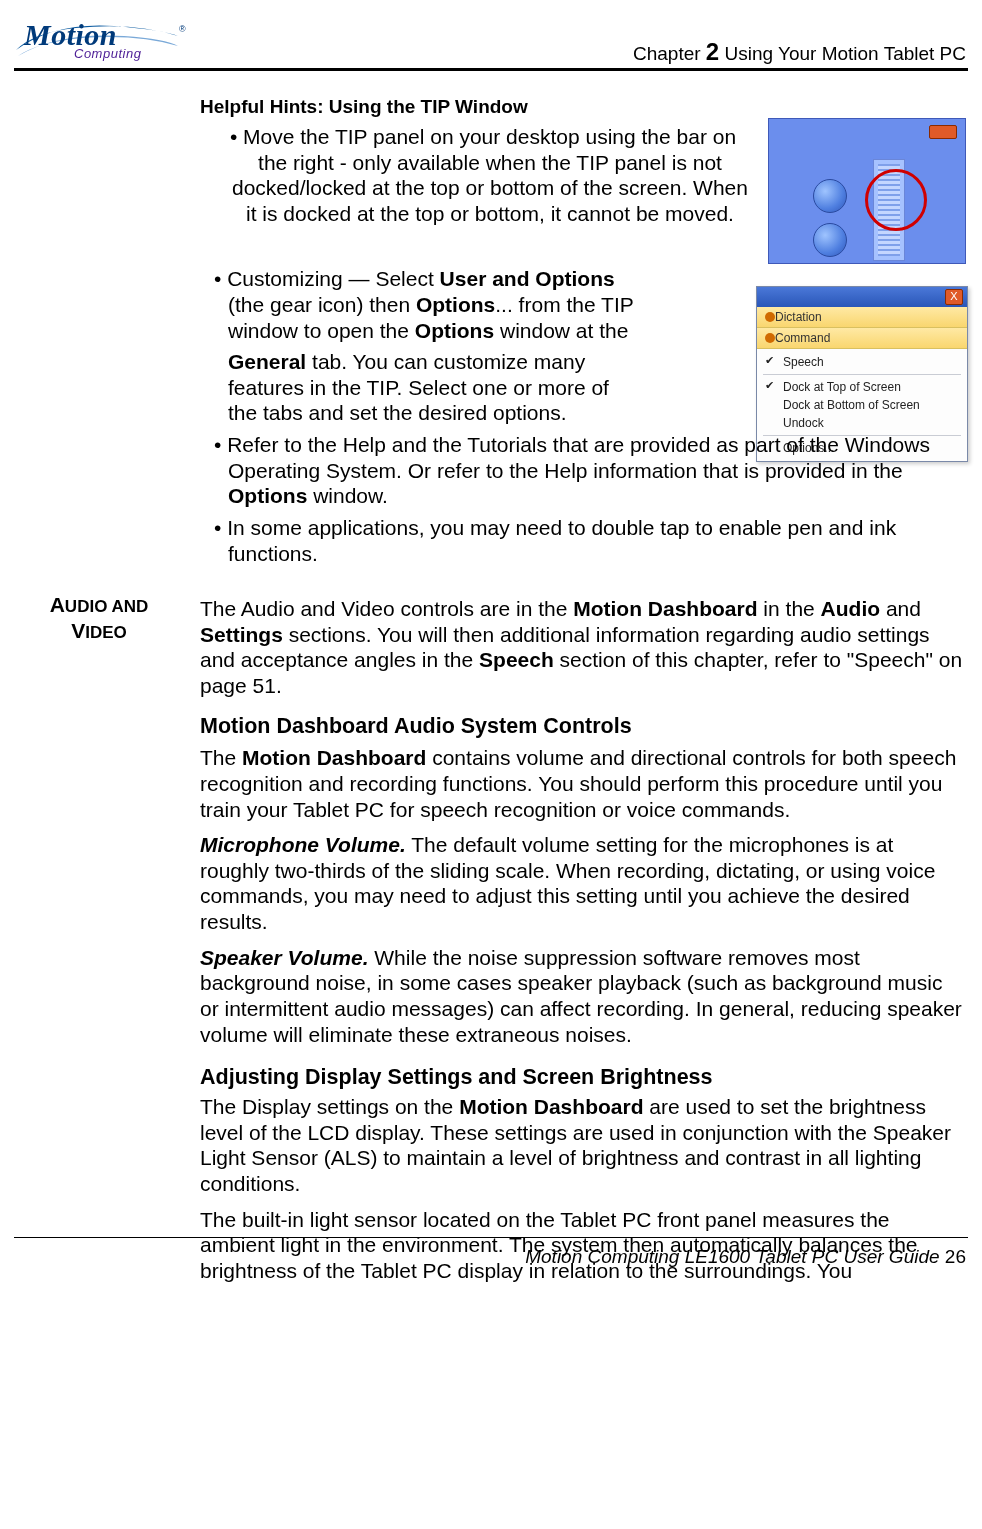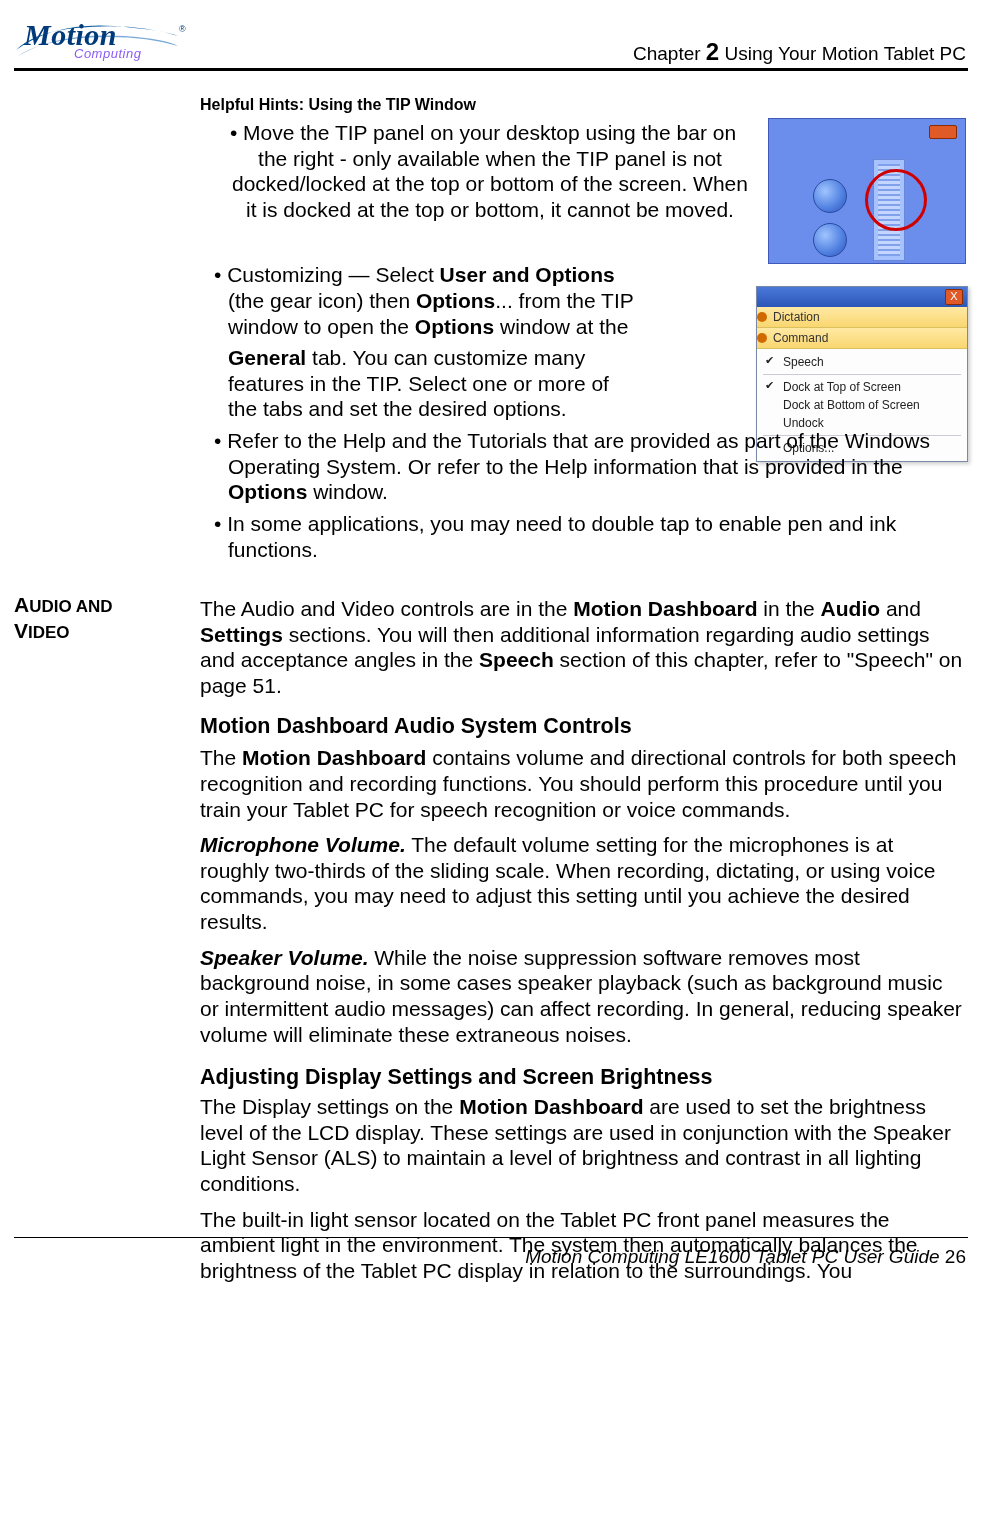--- a/index.html
+++ b/index.html
@@ -45,21 +45,21 @@
     font-size: 30px;
     color: #003a7a;
     letter-spacing: 0.5px;
   }
   .logo-sub {
     position: absolute;
     left: 60px; top: 30px;
     font-family: Arial, sans-serif;
     font-style: italic;
     font-size: 13px;
-    color: #8b5cf6;
+    color: #4c1d95;
     letter-spacing: 0.5px;
   }
   .logo-reg {
     position: absolute;
     left: 165px; top: 8px;
     font-size: 9px;
     color: #003a7a;
   }
   .chapter-line {
     position: absolute;
@@ -95,21 +95,21 @@
   .left-label {
     position: absolute;
     left: 0px;
     width: 170px;
     font-weight: bold;
     font-variant: small-caps;
     font-size: 21px;
     line-height: 1.25;
   }
   h3.section {
-    font-size: 16px;
+    font-size: 19px;
     font-weight: bold;
     margin: 0 0 6px 0;
   }
   h3.sub {
     font-size: 21.5px;
     font-weight: bold;
     margin: 16px 0 4px 0;
   }
   .para {
     font-size: 21px;
@@ -202,22 +202,22 @@
     width:16px; height:14px;
     background:#e05a28; border:1px solid #8a2a00;
     border-radius:2px;
     color:#fff; font-size:11px; line-height:12px;
     text-align:center;
   }
   .menu .yellowband {
     display:flex; flex-direction:column;
   }
   .menu .ybtn {
-    display:flex; align-items:center; gap:6px;
-    padding:3px 0;
+    display:flex; align-items:center; 
+    padding:3px 8px;
     background: linear-gradient(to bottom,#ffe9a4,#f9d66f);
     border-bottom:1px solid #d9c060;
     color:#333;
   }
   .menu .ybtn .dot2 {
     width:10px; height:10px; border-radius:50%;
     background:#d06a00;
   }
   .menu .list {
     padding:4px 0;
@@ -329,21 +329,21 @@
         <b>General</b><span> tab. You can customize many features in the TIP. Select one or more of the tabs and set the desired options.</span>
       </div>
 
       <div class="bullet">
         <span>• Refer to the Help and the Tutorials that are provided as part of the Windows Operating System. Or refer to the Help information that is provided in the </span><b>Options</b><span> window.</span>
       </div>
 
       <div class="bullet">• In some applications, you may need to double tap to enable pen and ink functions.</div>
     </div>
 
-    <div class="left-label" style="top:508px;">
+    <div class="left-label" style="top:508px;text-align:center;">
       A<span style="font-size:17px">UDIO AND</span><br>V<span style="font-size:17px">IDEO</span>
     </div>
 
     <div style="position:absolute; left:186px; right:2px; top:506px;">
       <p class="para">
         <span>The Audio and Video controls are in the </span><b>Motion Dashboard</b><span> in the </span><b>Audio</b><span> and </span><b>Settings</b><span> sections. You will then additional information regarding audio settings and acceptance angles in the </span><b>Speech</b><span> section of this chapter, refer to "Speech" on page 51.</span>
       </p>
 
       <h3 class="sub">Motion Dashboard Audio System Controls</h3>
 

